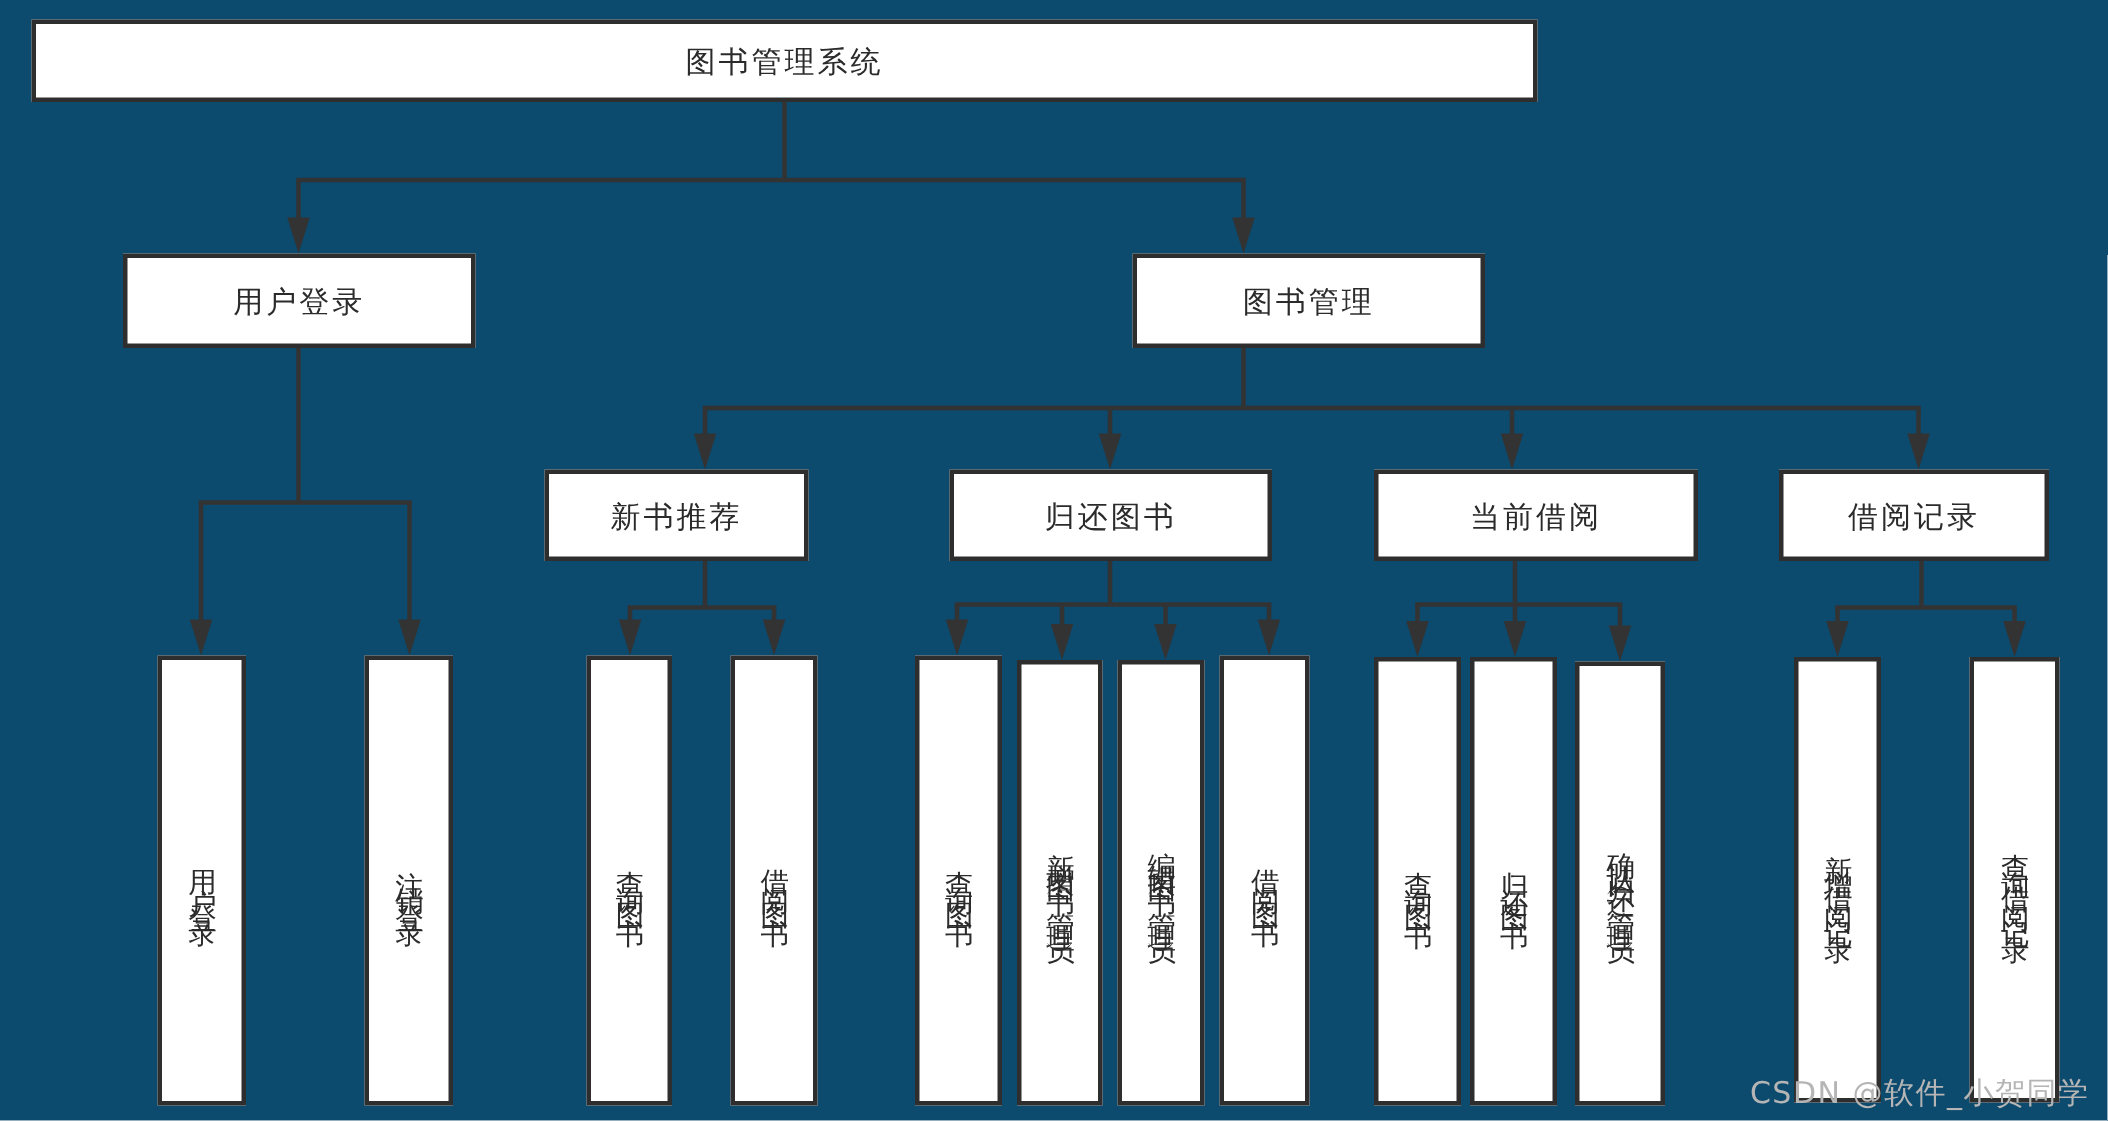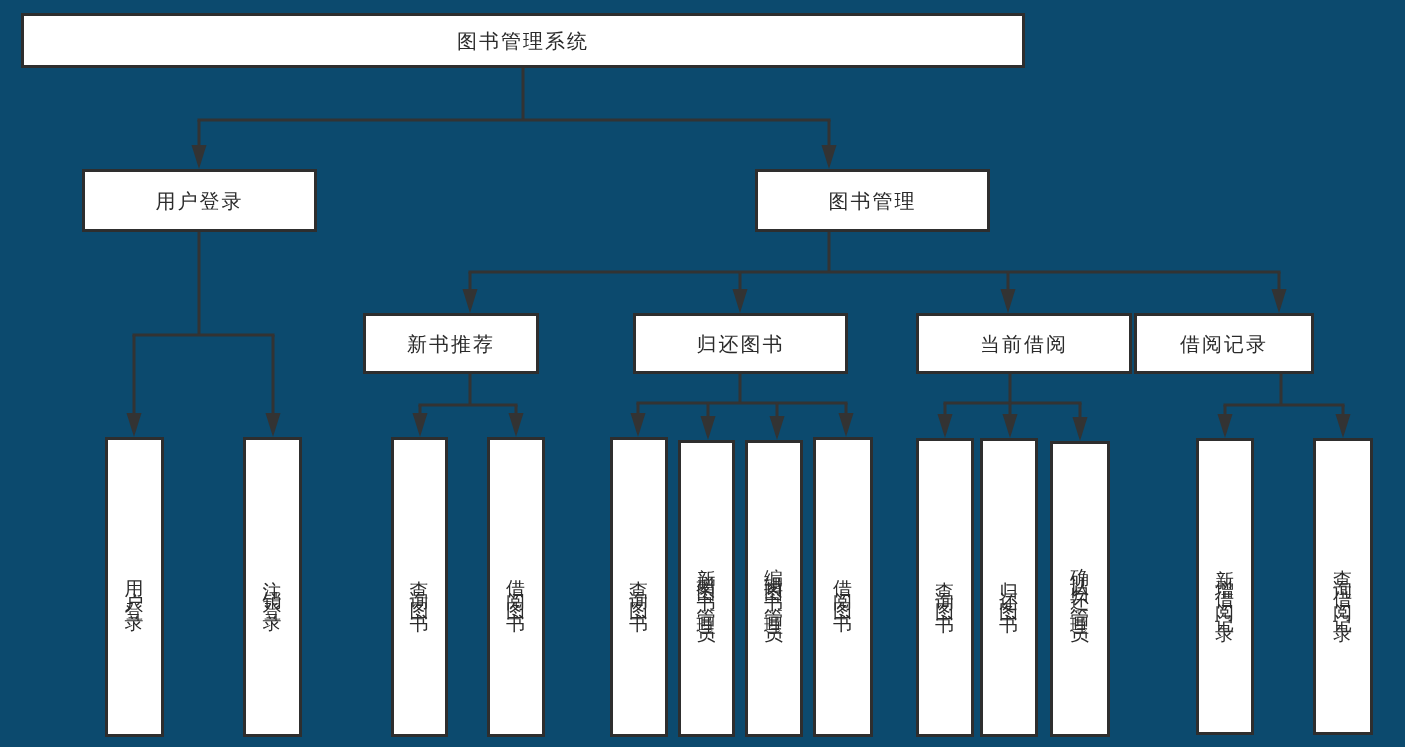--- a/index.html
+++ b/index.html
@@ -98,21 +98,21 @@
       </div>
       <div class="node" style="left: 363px; top: 313px; width: 176px; height: 61px;">
         <span class="label">新书推荐</span>
       </div>
       <div class="node" style="left: 633px; top: 313px; width: 215px; height: 61px;">
         <span class="label">归还图书</span>
       </div>
       <div class="node" style="left: 904px; top: 313px; width: 216px; height: 61px; margin-left: 12px;">
         <span class="label">当前借阅</span>
       </div>
-      <div class="node" style="left: 1134px; top: 313px; width: 180px; height: 61px;">
+      <div class="node" style="left: 1186px; top: 313px; width: 180px; height: 61px;">
         <span class="label">借阅记录</span>
       </div>
       <div class="node vertical" style="left: 105px; top: 437px; width: 59px; height: 300px;">
         <span class="label">用户登录</span>
       </div>
       <div class="node vertical" style="left: 243px; top: 437px; width: 59px; height: 300px;">
         <span class="label">注销登录</span>
       </div>
       <div class="node vertical" style="left: 391px; top: 437px; width: 57px; height: 300px;">
         <span class="label">查询图书</span>
@@ -141,13 +141,14 @@
       <div class="node vertical long" style="left: 1050px; top: 441px; width: 60px; height: 296px;">
         <span class="label">确认归还（管理员）</span>
       </div>
       <div class="node vertical" style="left: 1196px; top: 438px; width: 58px; height: 297px;">
         <span class="label">新增借阅记录</span>
       </div>
       <div class="node vertical" style="left: 1313px; top: 438px; width: 60px; height: 297px;">
         <span class="label">查询借阅记录</span>
       </div>
     </div>
+  <div class="watermark">CSDN @软件_小贺同学</div>
 </div>
 
 </body></html>

